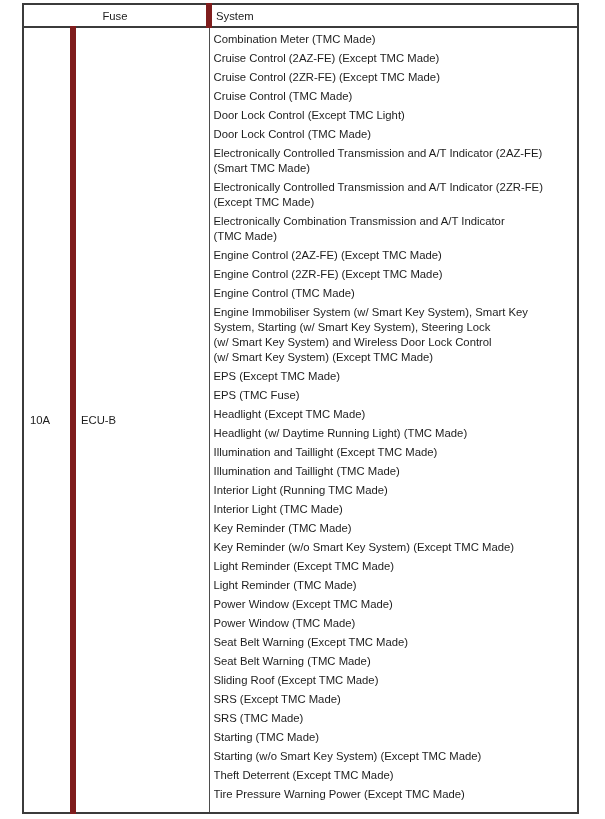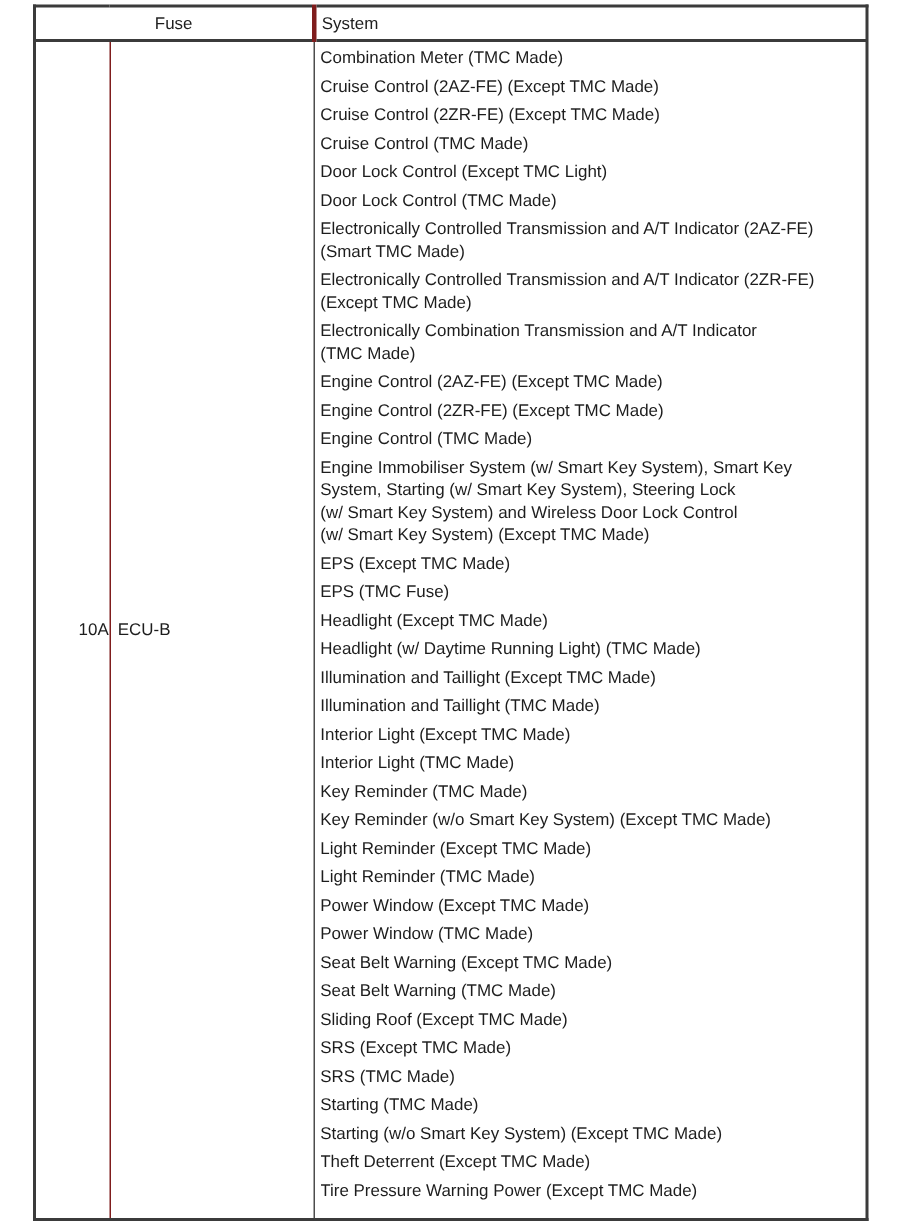--- a/index.html
+++ b/index.html
@@ -30,31 +30,30 @@
   col.c3 { width: 369px; }
   thead th {
     height: 21px;
     font-weight: normal;
     border-bottom: 2px solid #3b3b3b;
     padding: 0;
     vertical-align: middle;
   }
   th.fuse-header {
     text-align: center;
-    border-right: 3px solid #7f1d1d;
+    border-right: 6px solid #7f1d1d;
   }
   th.system-header {
     text-align: left;
     padding-left: 4px;
   }
   td.fuse-rating-cell {
     vertical-align: middle;
     padding: 0 0 0 6px;
-    border-right: 1px solid #7f1d1d;
-    text-align: right;
+    border-right: 6px solid #7f1d1d;
   }
   td.fuse-name-cell {
     vertical-align: middle;
     padding: 0 0 0 5px;
     border-right: 1px solid #4d4d4d;
   }
   td.system-list-cell {
     vertical-align: top;
     padding: 2px 2px 8px 4px;
     margin-top: 29px;
@@ -105,21 +104,21 @@
             <div class="system-entry">Engine Immobiliser System (w/ Smart Key System), Smart Key
 System, Starting (w/ Smart Key System), Steering Lock
 (w/ Smart Key System) and Wireless Door Lock Control
 (w/ Smart Key System) (Except TMC Made)</div>
             <div class="system-entry">EPS (Except TMC Made)</div>
             <div class="system-entry">EPS (TMC Fuse)</div>
             <div class="system-entry">Headlight (Except TMC Made)</div>
             <div class="system-entry">Headlight (w/ Daytime Running Light) (TMC Made)</div>
             <div class="system-entry">Illumination and Taillight (Except TMC Made)</div>
             <div class="system-entry">Illumination and Taillight (TMC Made)</div>
-            <div class="system-entry">Interior Light (Except TMC Made)</div>
+            <div class="system-entry">Interior Light (Running TMC Made)</div>
             <div class="system-entry">Interior Light (TMC Made)</div>
             <div class="system-entry">Key Reminder (TMC Made)</div>
             <div class="system-entry">Key Reminder (w/o Smart Key System) (Except TMC Made)</div>
             <div class="system-entry">Light Reminder (Except TMC Made)</div>
             <div class="system-entry">Light Reminder (TMC Made)</div>
             <div class="system-entry">Power Window (Except TMC Made)</div>
             <div class="system-entry">Power Window (TMC Made)</div>
             <div class="system-entry">Seat Belt Warning (Except TMC Made)</div>
             <div class="system-entry">Seat Belt Warning (TMC Made)</div>
             <div class="system-entry">Sliding Roof (Except TMC Made)</div>

